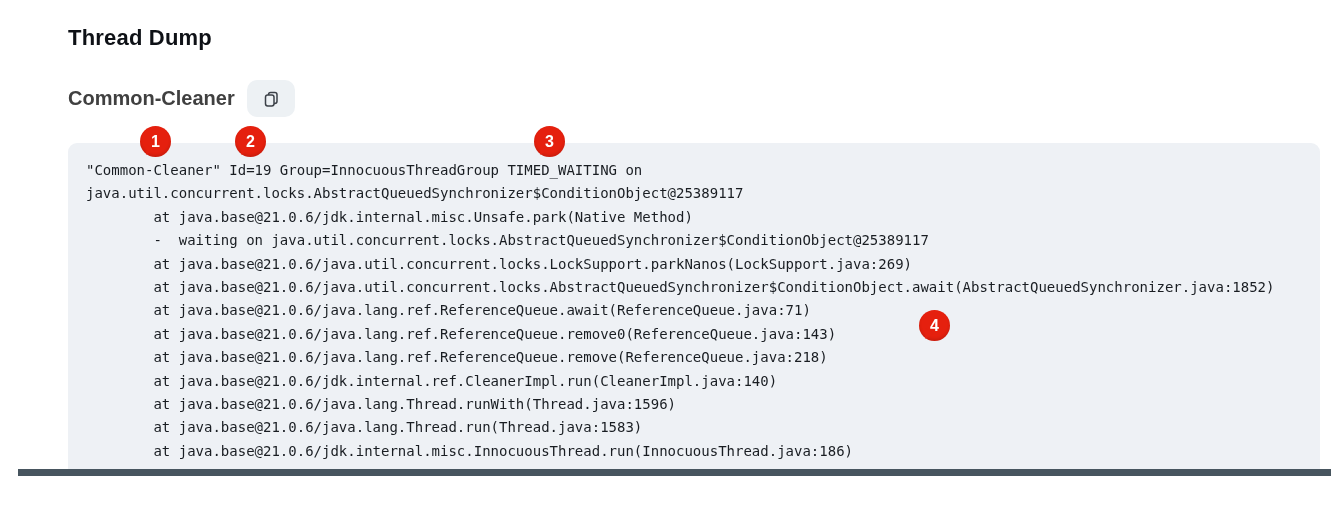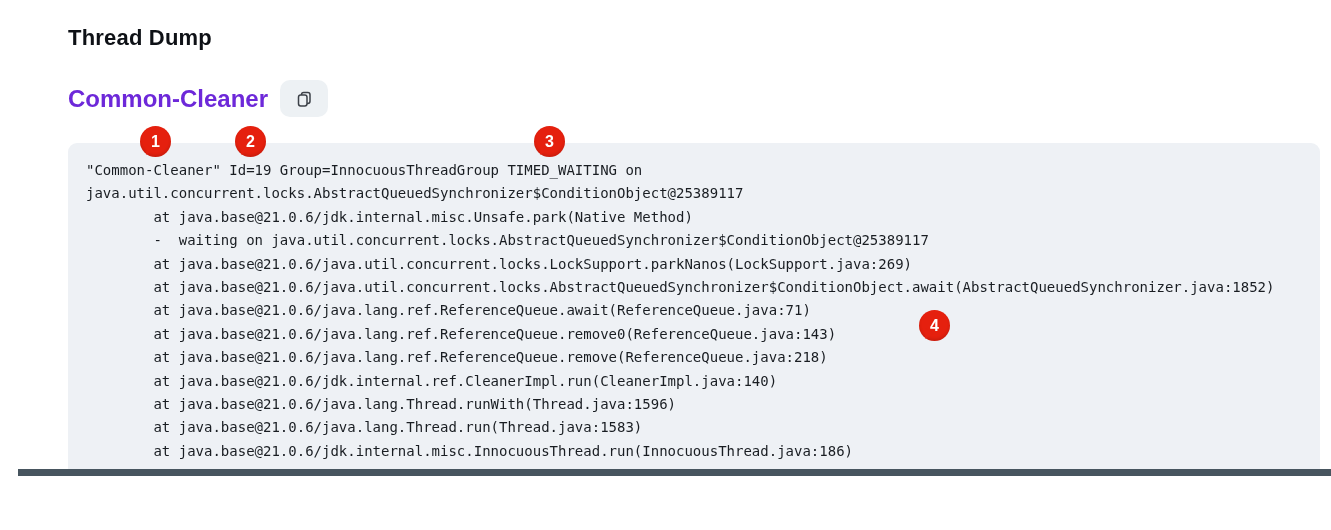--- a/index.html
+++ b/index.html
@@ -39,23 +39,23 @@
   }
 
   .section-header {
     position: absolute;
     left: 50px; top: 80px;
     display: flex;
     align-items: center;
     gap: 12px;
   }
   .section-heading {
-    font-size: 24px;
+    font-size: 20px;
     font-weight: 700;
-    color: #6d28d9;
+    color: #404040;
   }
   .copy-button {
     width: 48px; height: 37px;
     background: #edf1f4;
     border: none;
     border-radius: 10px;
     display: flex;
     align-items: center;
     justify-content: center;
     cursor: pointer;

